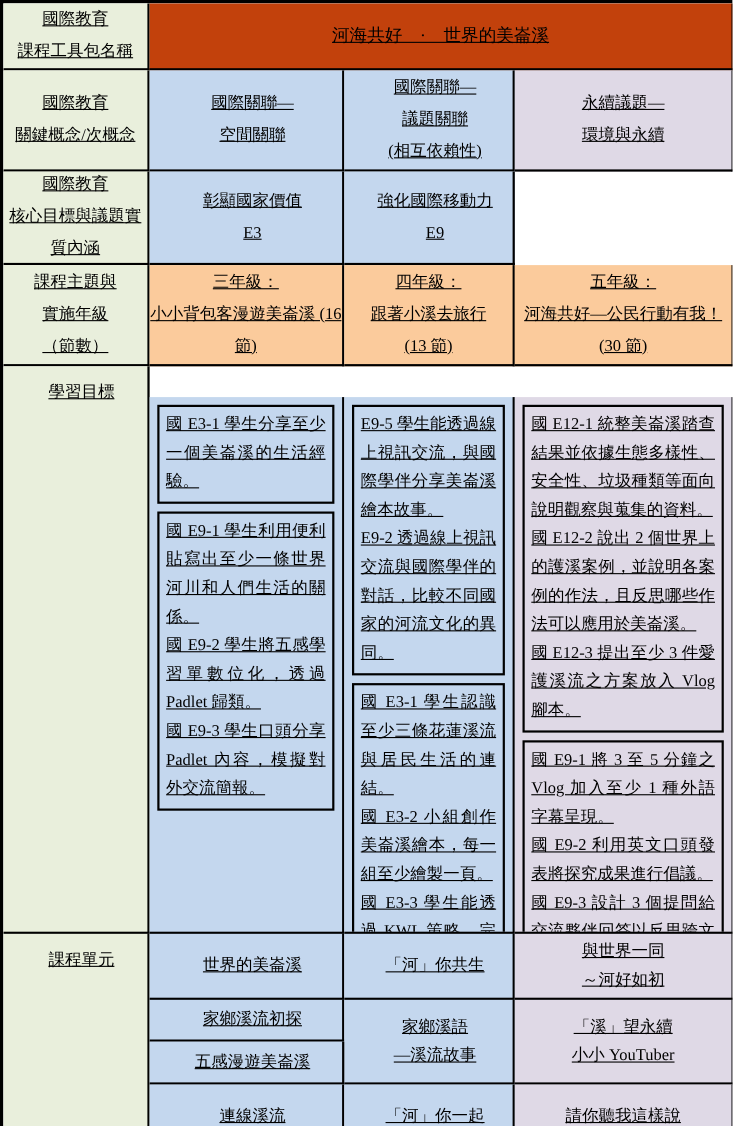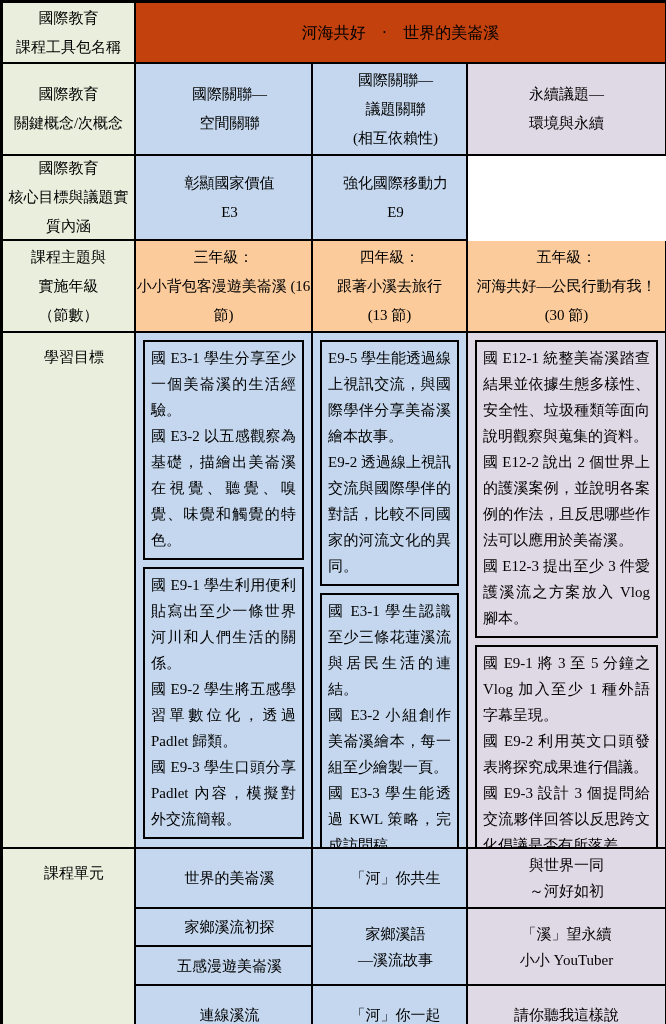--- a/index.html
+++ b/index.html
@@ -25,33 +25,35 @@
     border-right: 2px solid #000;
     border-bottom: 2px solid #000;
     display: flex;
     align-items: center;
     justify-content: center;
     text-align: center;
     white-space: pre-line;
     font-size: 15px;
     line-height: 29px;
     overflow: hidden;
+    text-decoration: underline;
   }
   .green    { background: #e9efdc; }
   .yellow   { background: #c2410c; }
   .blue     { background: #c4d7ee; padding-left: 12px; }
   .lavender { background: #dfd9e6; }
   .orange   { background: #fbcb9c; }
   .topalign { align-items: flex-start; padding-top: 10px; padding-left: 11px; }
   .title    { font-size: 16px; }
   .goalcell {
     display: block;
     text-align: left;
     white-space: normal;
     padding: 0;
+    margin-top: 28px;
   }
   .goalbox {
     box-sizing: border-box;
     border: 2px solid #000;
     margin: 7px 7px 0 7px;
     padding: 3px 6px 5px 6px;
     text-align: justify;
   }
   .goalbox p {
     margin: 0;
@@ -98,21 +100,20 @@
 (13 節)</div>
   <div class="c orange" style="grid-column:4;grid-row:4">五年級：
 河海共好—公民行動有我！
 (30 節)</div>
 
   <div class="c green topalign" style="grid-column:1;grid-row:5">學習目標</div>
 
   <div class="c blue goalcell" style="grid-column:2;grid-row:5">
     <div class="goalbox">
       <p>國 E3-1 學生分享至少一個美崙溪的生活經驗。</p>
-      <p>國 E3-2 以五感觀察為基礎，描繪出美崙溪在視覺、聽覺、嗅覺、味覺和觸覺的特色。</p>
     </div>
     <div class="goalbox">
       <p>國 E9-1 學生利用便利貼寫出至少一條世界河川和人們生活的關係。</p>
       <p>國 E9-2 學生將五感學習單數位化，透過 Padlet 歸類。</p>
       <p>國 E9-3 學生口頭分享 Padlet 內容，模擬對外交流簡報。</p>
     </div>
   </div>
 
   <div class="c blue goalcell" style="grid-column:3;grid-row:5">
     <div class="goalbox">

